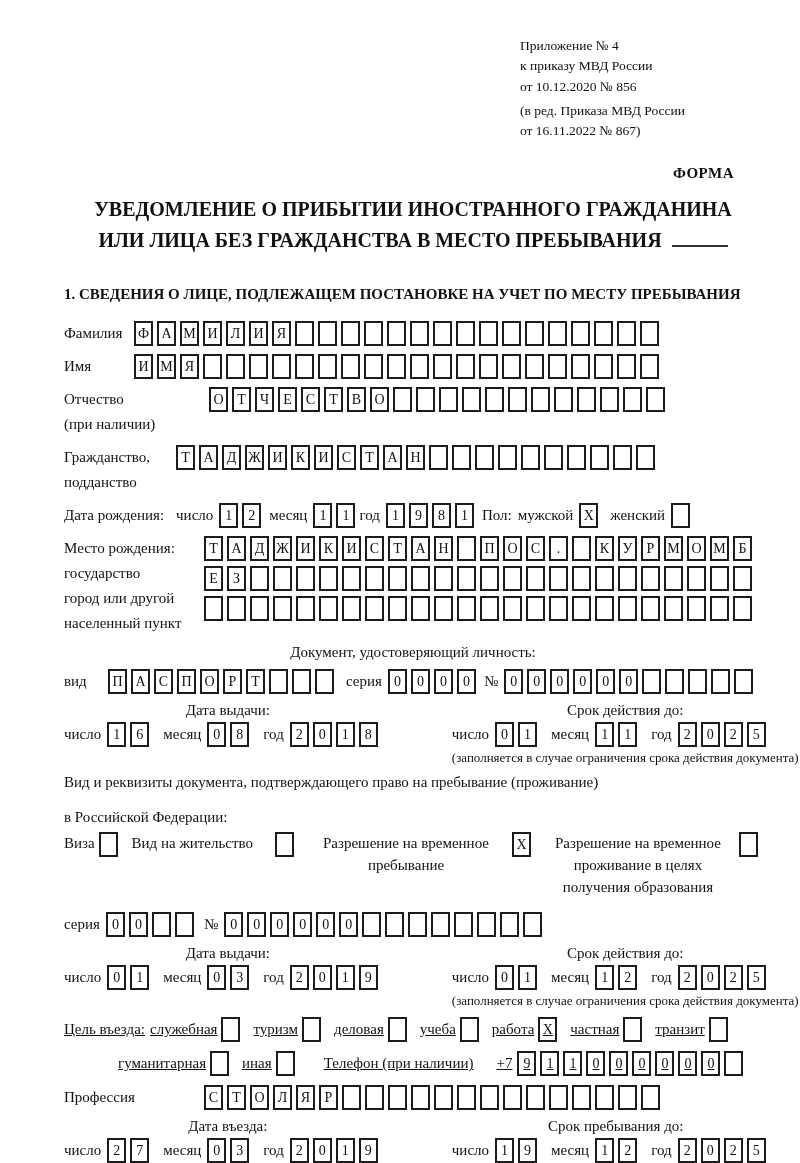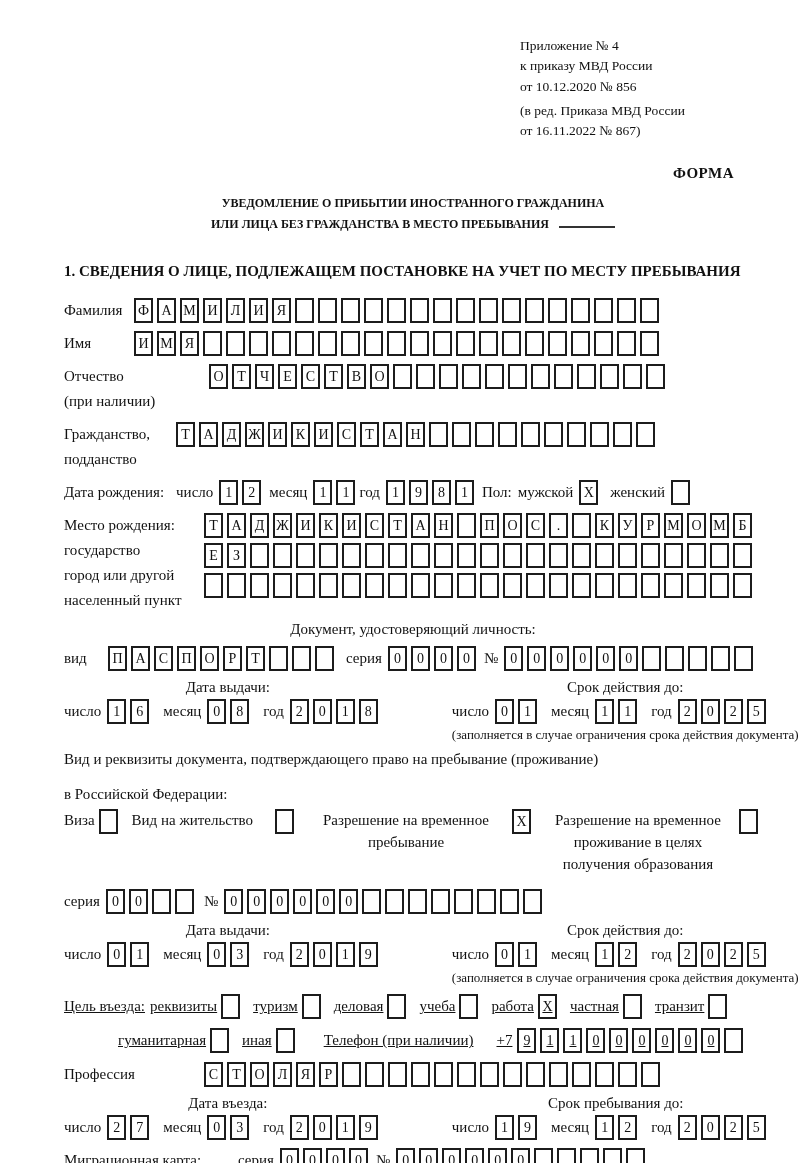--- a/index.html
+++ b/index.html
@@ -8,21 +8,21 @@
     font-family:"Liberation Serif","DejaVu Serif",serif;
     color:#111; font-size:15px; overflow:hidden;
   }
   .page { padding:36px 38px 20px 64px; }
 
   
   .appendix { margin-left:auto; width:242px; font-size:13.5px; line-height:1.5; }
   .appendix .grp2 { margin-top:4px; }
   .forma { text-align:right; padding-right:28px; font-weight:bold; font-size:15px; margin-top:24px; letter-spacing:.5px; }
 
-  .doc-title { text-align:center; font-weight:bold; font-size:12px; line-height:1.55; margin-top:12px; }
+  .doc-title { text-align:center; font-weight:bold; font-size:20px; line-height:1.55; margin-top:12px; }
   .blank-line { display:inline-block; width:56px; border-bottom:2px solid #333; height:13px; margin-left:10px; }
 
   .sec-heading { font-weight:bold; font-size:15px; margin-top:30px; margin-bottom:18px; }
 
   
   .cell {
     display:inline-flex; flex:none; align-items:center; justify-content:center;
     width:19px; height:25px; border:2px solid #1c1c1c; margin-right:4px;
     font-size:14px; box-sizing:border-box; background:#fff;
   }
@@ -516,21 +516,21 @@
             <span class="cell">5</span>
           </span>
       </div>
       <div class="small-note">(заполняется в случае ограничения срока действия документа)</div>
     </div>
   </div>
 
   <div class="purpose-row" style="margin-top:6px;">
     <span class="plabel">Цель въезда:</span>
     <span class="opt">
-        <span>реквизиты</span>
+        <span>служебная</span>
         <span class="cells">
           <span class="cell"></span>
         </span>
       </span>
     <span class="opt">
         <span>туризм</span>
         <span class="cells">
           <span class="cell"></span>
         </span>
       </span>

